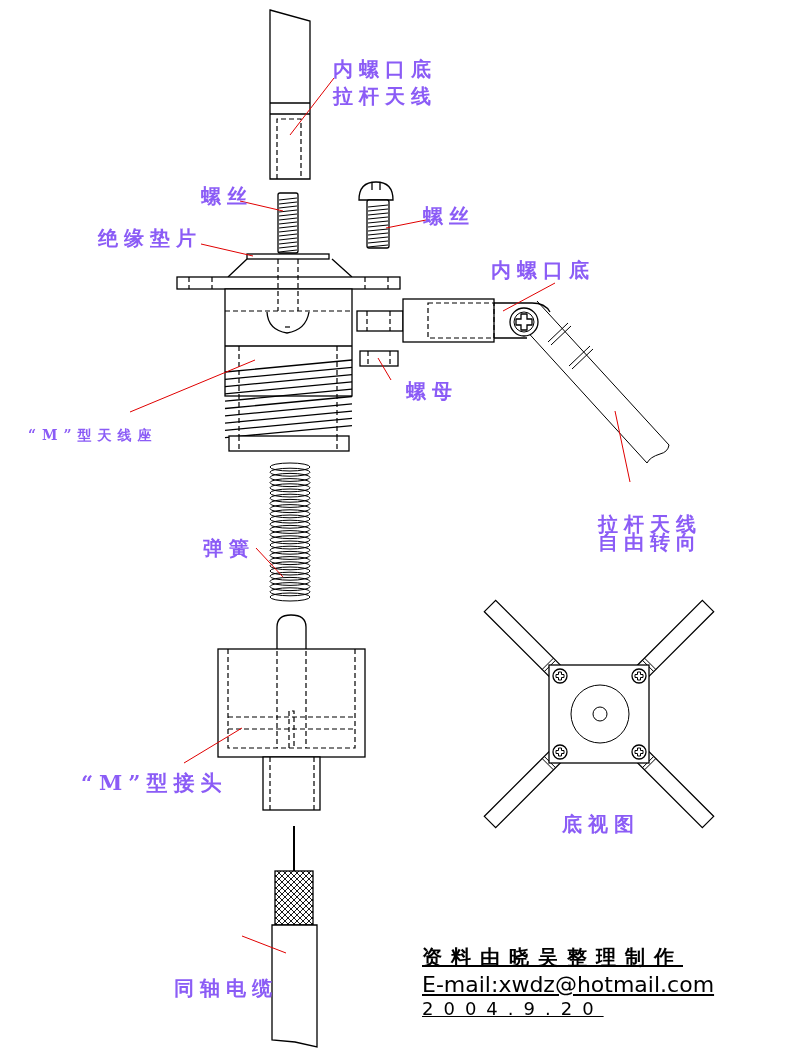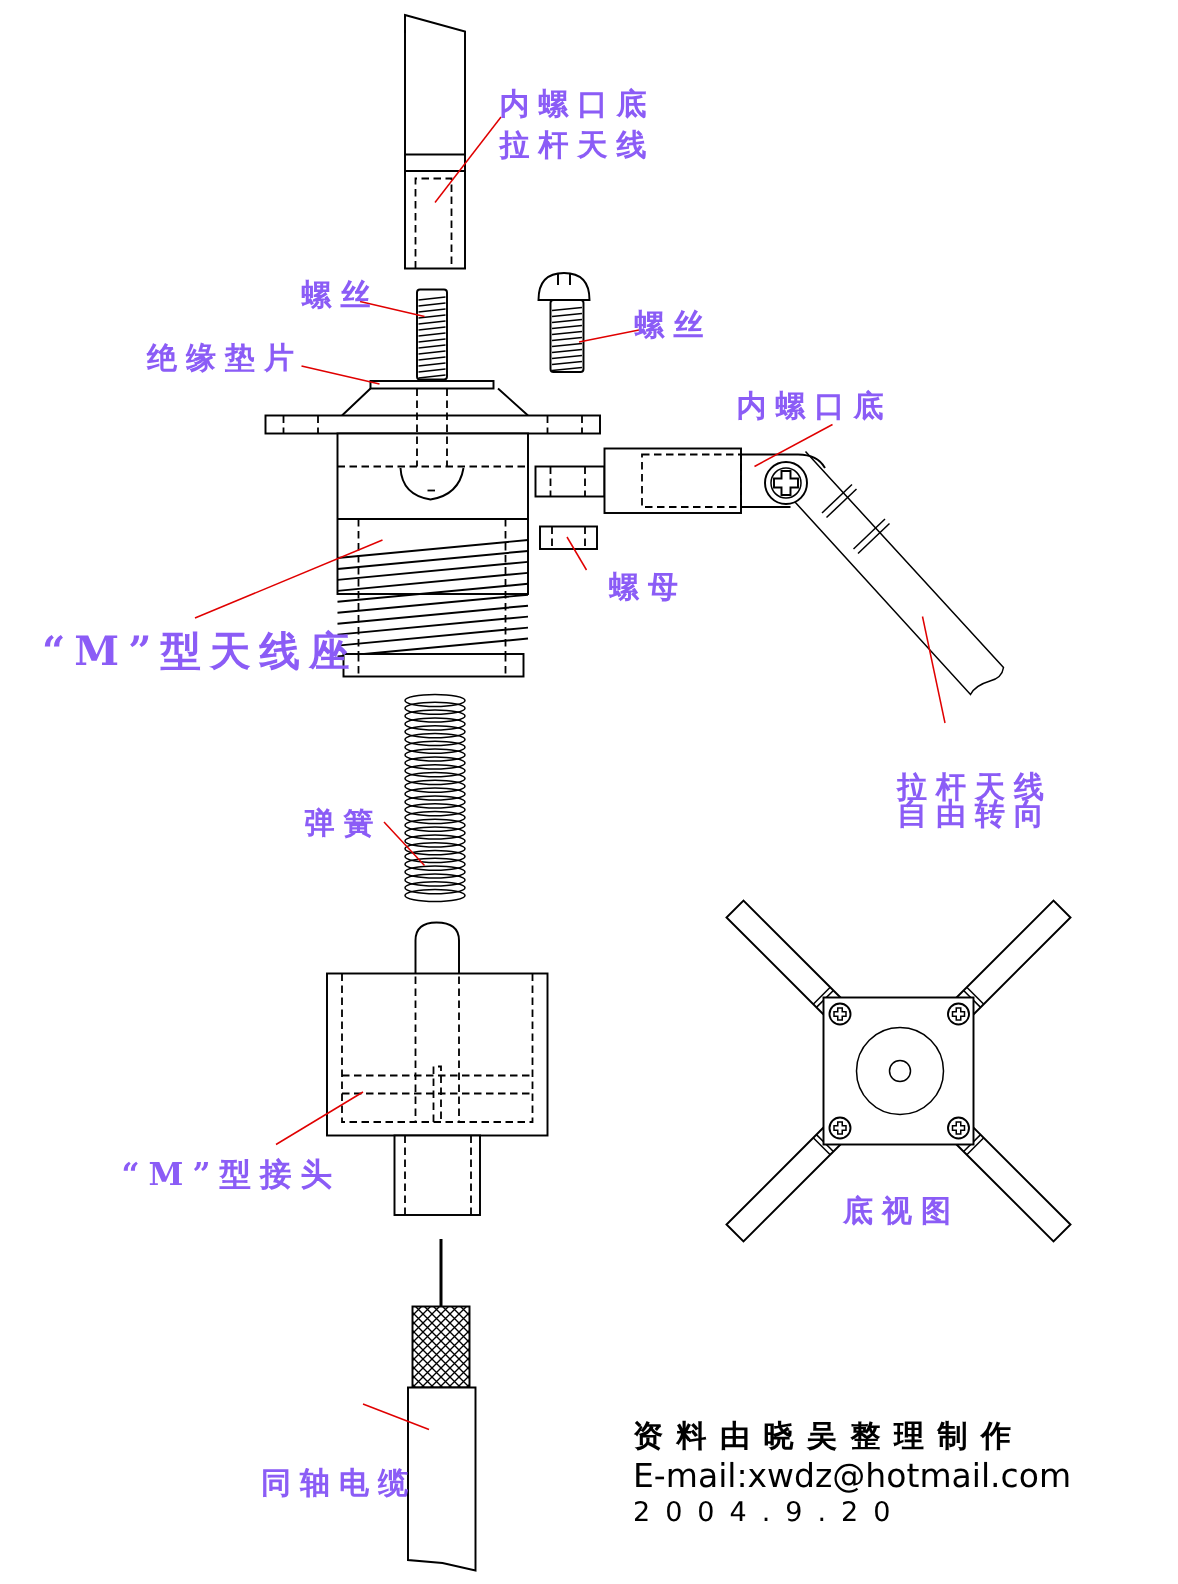--- a/index.html
+++ b/index.html
@@ -4,21 +4,21 @@
 <style>
   html, body { margin: 0; padding: 0; background: #ffffff; }
   body { width: 785px; height: 1056px; position: relative; overflow: hidden; }
   #diagram { position: absolute; left: 0; top: 0; width: 785px; height: 1056px; }
   .ln { stroke: #000; stroke-width: 1.3; fill: none; }
   .thin { stroke: #000; stroke-width: 1; fill: none; }
   .fillw { stroke: #000; stroke-width: 1.3; fill: #fff; }
   .dash { stroke: #000; stroke-width: 1.2; fill: none; stroke-dasharray: 5 3; }
   .leader { stroke: #e00000; stroke-width: 1; fill: none; }
   .lbl { position: absolute; font-family: "DejaVu Serif", serif; font-weight: bold; font-size: 20px; color: #8b5cf6; letter-spacing: 6px; white-space: nowrap; line-height: 24px; }
-  .credit { position: absolute; left: 422px; font-family: "DejaVu Sans", sans-serif; color: #000; white-space: nowrap; }
+  .credit { position: absolute; left: 422px; font-family: "DejaVu Sans", sans-serif; color: #000; white-space: nowrap; text-decoration: underline; }
   .credit-cn { top: 944px; font-family: "DejaVu Serif", serif; font-weight: bold; font-size: 20px; letter-spacing: 9px; }
   .credit-mail { top: 972px; font-size: 22px; }
   .credit-date { top: 998px; font-size: 18px; letter-spacing: 10px; }
 </style>
 </head>
 <body>
 
 <svg id="diagram" viewBox="0 0 785 1056" xmlns="http://www.w3.org/2000/svg">
   <defs>
     <pattern id="braid" width="6" height="6" patternUnits="userSpaceOnUse">
@@ -232,23 +232,23 @@
   </g>
 </svg>
 
 <div class="lbl" style="left:333px;top:57px;">内螺口底</div>
 <div class="lbl" style="left:333px;top:84px;">拉杆天线</div>
 <div class="lbl" style="left:201px;top:184px;">螺丝</div>
 <div class="lbl" style="left:423px;top:204px;">螺丝</div>
 <div class="lbl" style="left:98px;top:226px;">绝缘垫片</div>
 <div class="lbl" style="left:491px;top:258px;">内螺口底</div>
 <div class="lbl" style="left:388px;top:379px;padding-left:18px;">螺母</div>
-<div class="lbl" style="left:28px;top:423px;font-size:27px;">“M”型天线座</div>
+<div class="lbl" style="left:28px;top:423px;font-size:14px;">“M”型天线座</div>
 <div class="lbl" style="left:598px;top:485px;margin-top:45px;">自由转向</div>
 <div class="lbl" style="left:598px;top:512px;">拉杆天线</div>
 <div class="lbl" style="left:203px;top:536px;">弹簧</div>
-<div class="lbl" style="left:562px;top:795px;">底视图</div>
+<div class="lbl" style="left:562px;top:812px;">底视图</div>
 <div class="lbl" style="left:81px;top:771px;font-size:21px;">“M”型接头</div>
 <div class="lbl" style="left:131px;top:976px;margin-left:43px;">同轴电缆</div>
 
 <div class="credit credit-cn">资料由晓吴整理制作</div>
 <div class="credit credit-mail">E-mail:xwdz@hotmail.com</div>
 <div class="credit credit-date">2004.9.20</div>
 
 </body></html>

